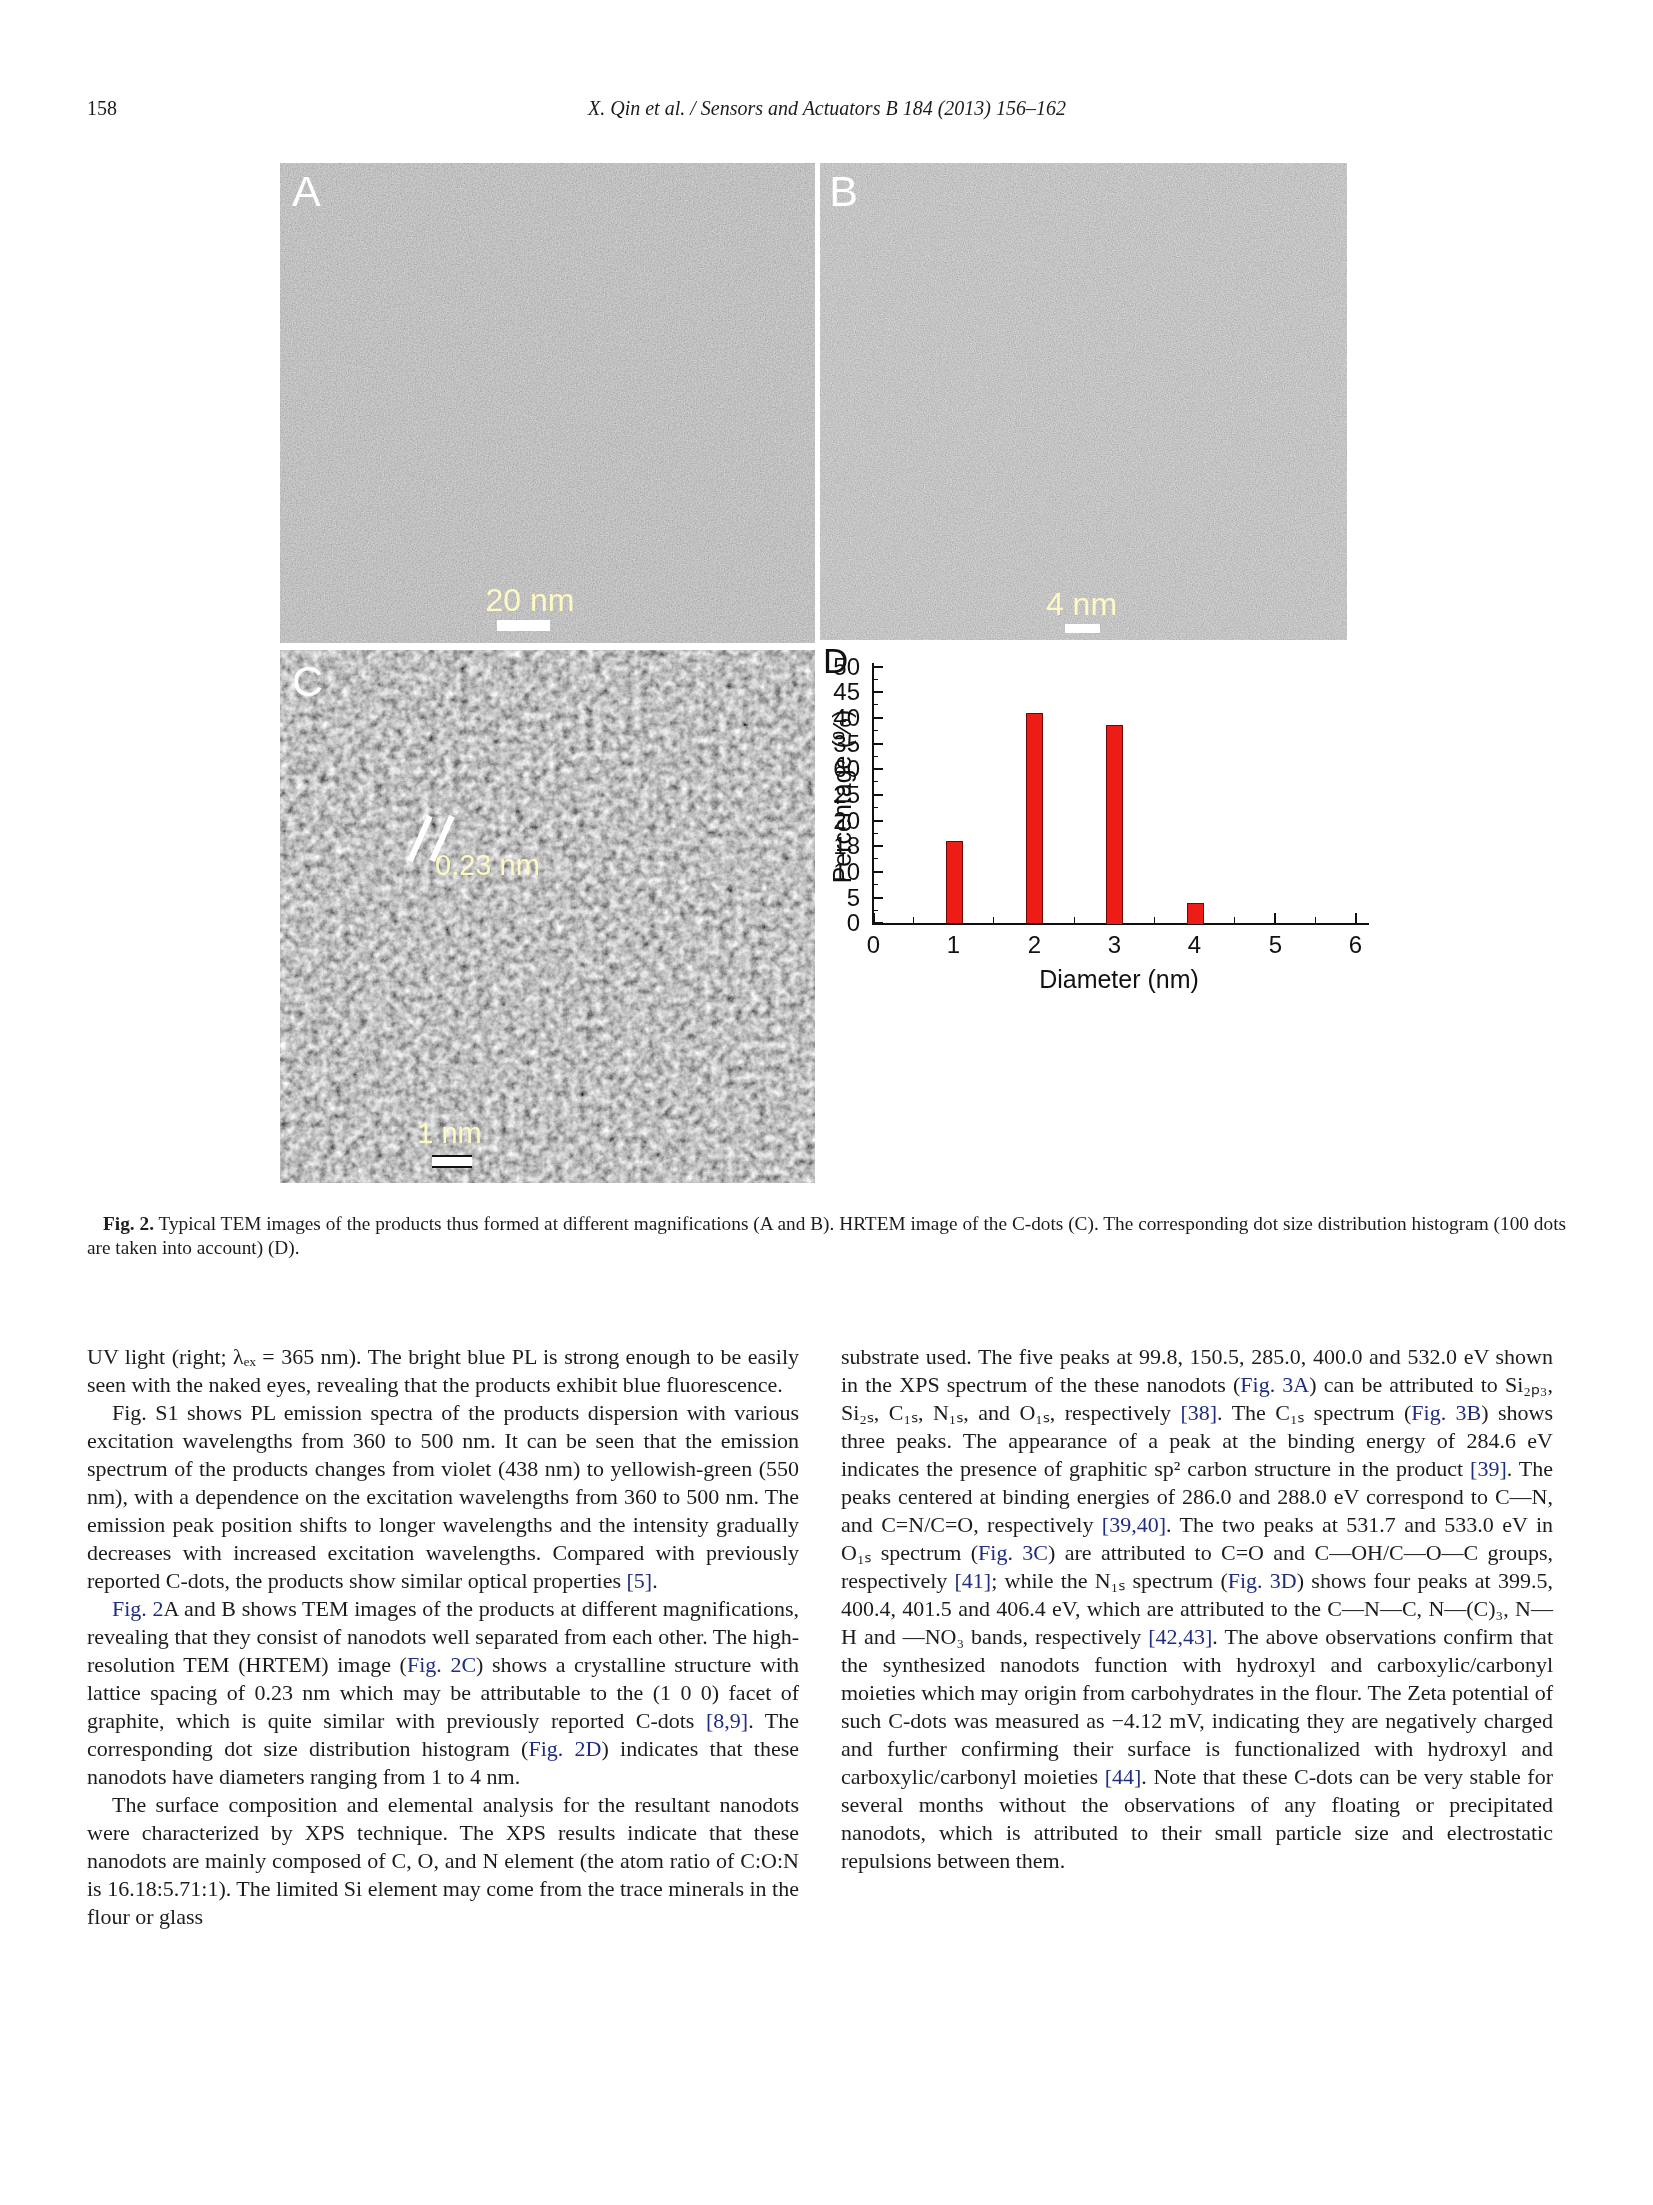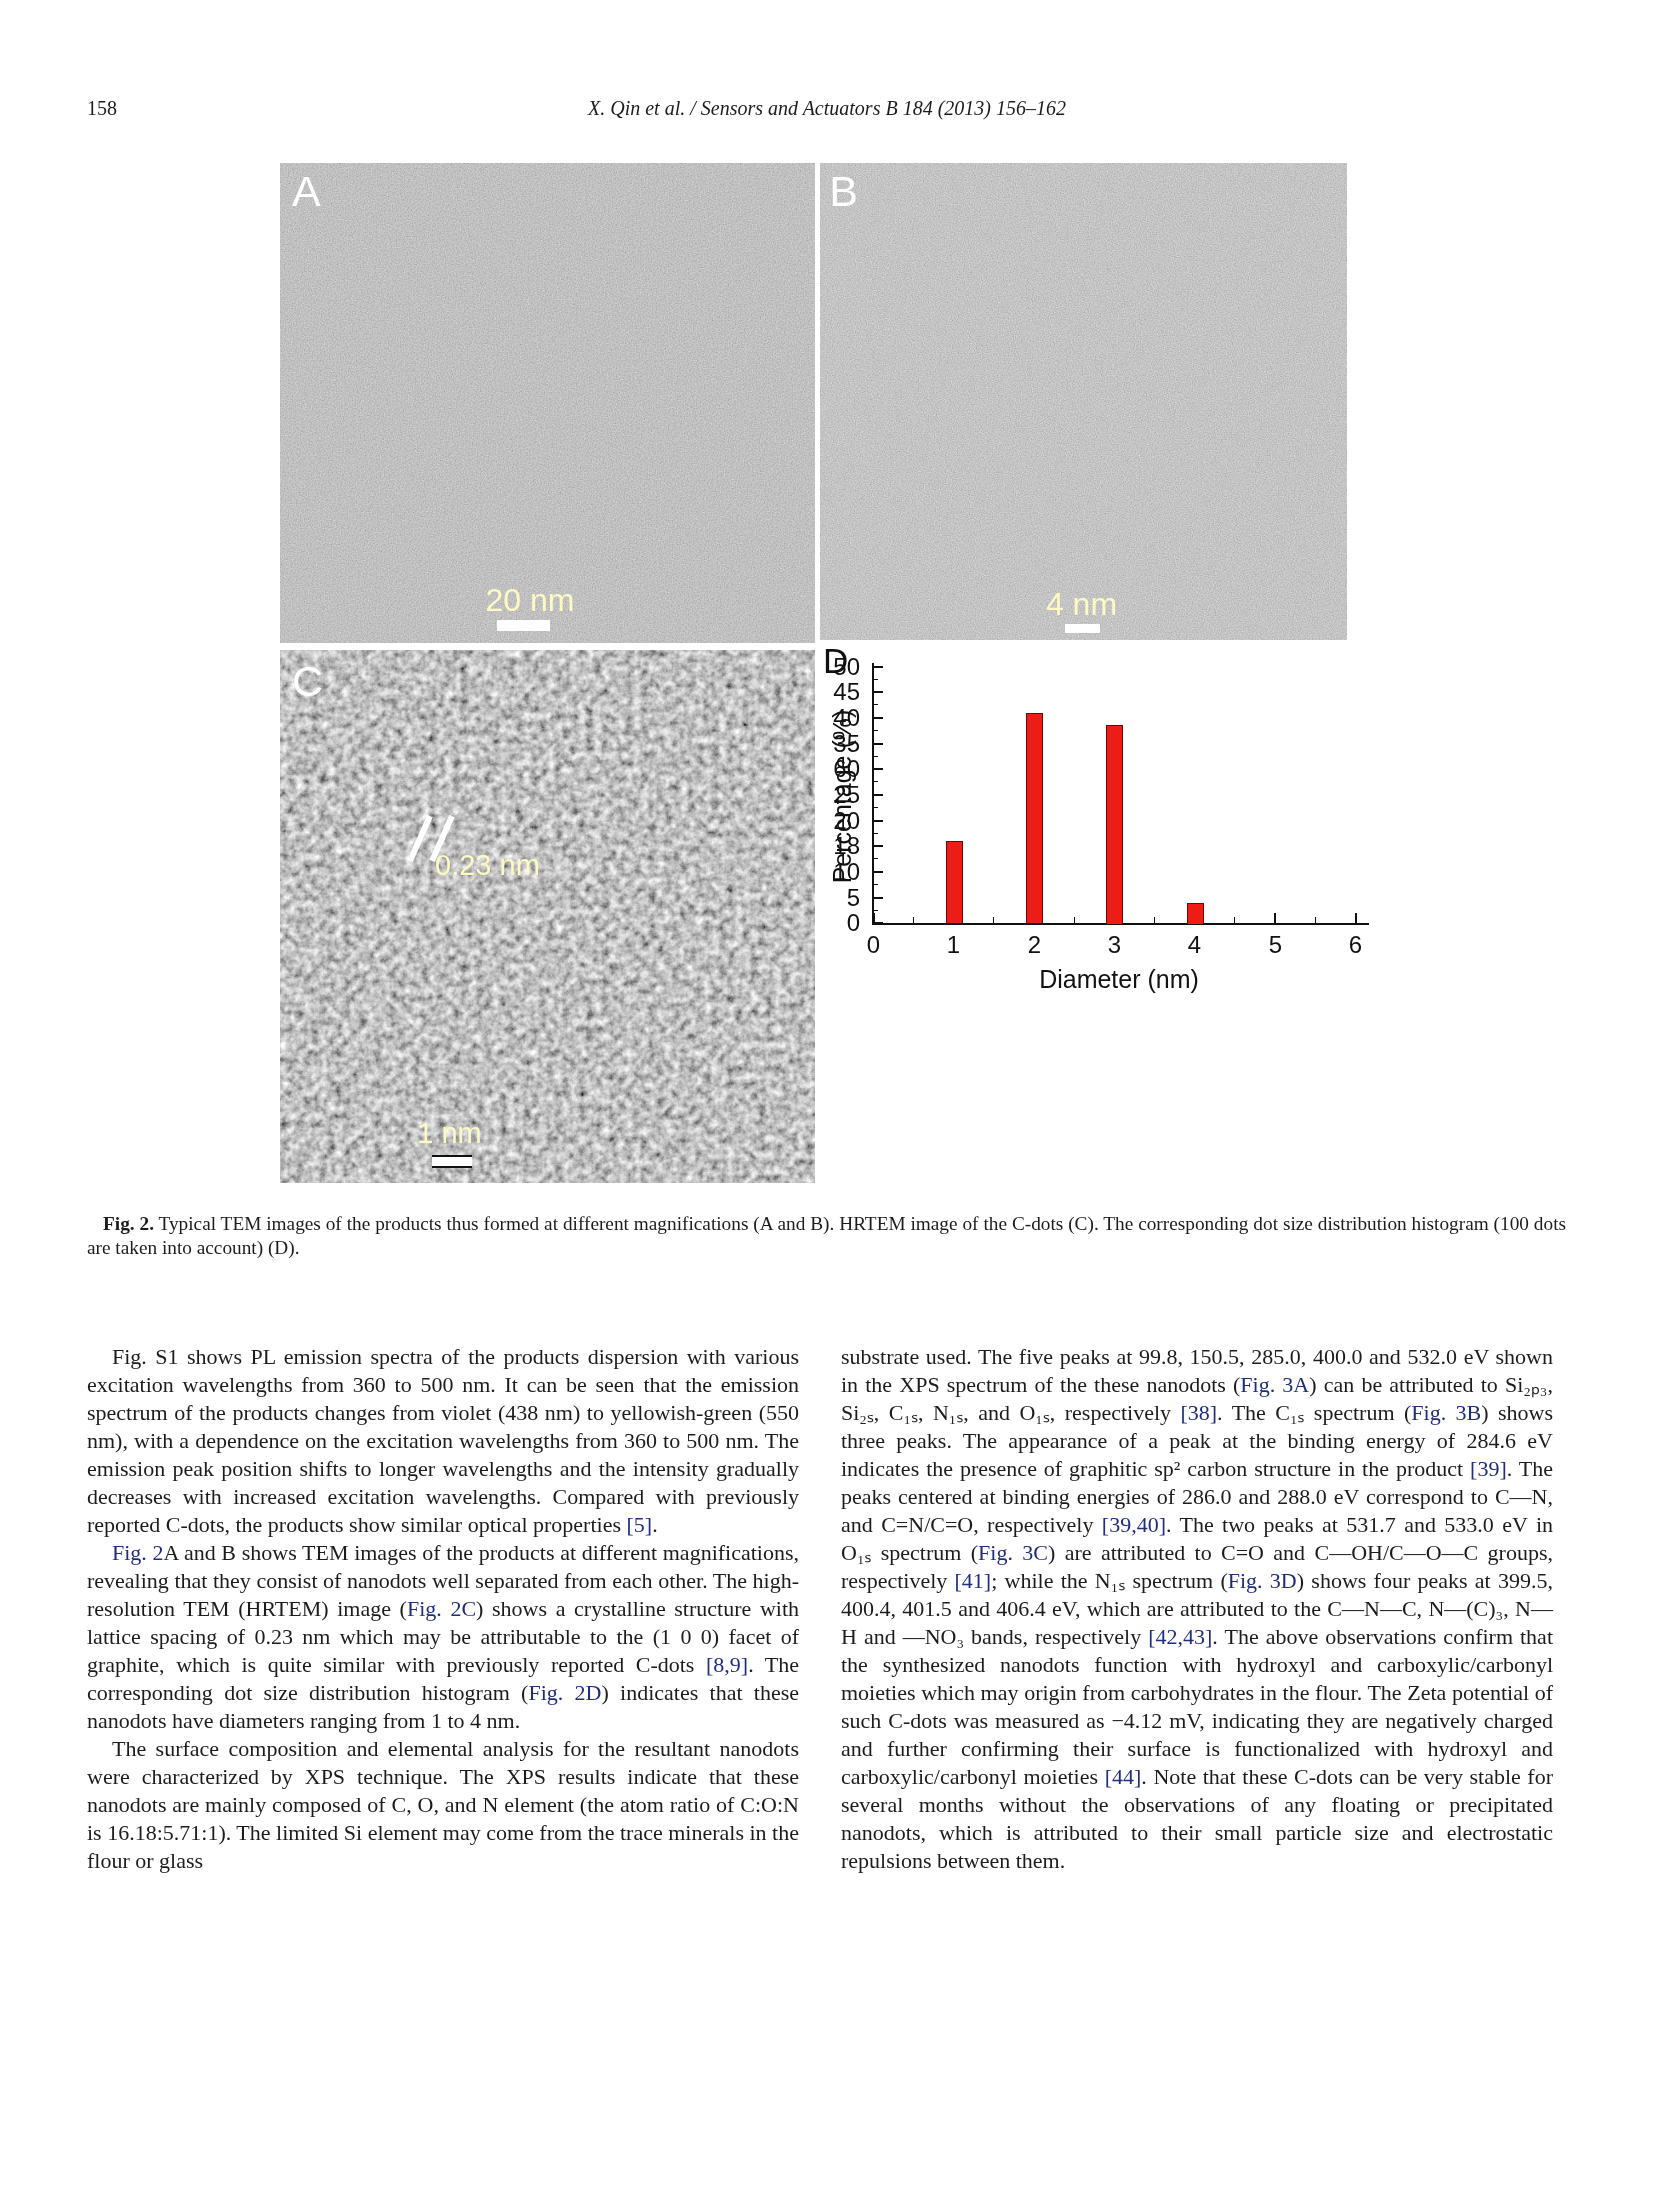--- a/index.html
+++ b/index.html
@@ -167,20 +167,21 @@
         <div class="bar" style="left: 287px; top: 85px; width: 16.7px; height: 199px; background: rgb(238, 28, 22); border-top: 1.3px solid rgb(107, 10, 5); border-right: 1.3px solid rgb(107, 10, 5); border-bottom: none; border-left: 1.3px solid rgb(107, 10, 5); border-image: initial;"></div>
         <div class="bar" style="left: 368px; top: 263px; width: 16.7px; height: 20.5px; background: rgb(238, 28, 22); border-top: 1.3px solid rgb(107, 10, 5); border-right: 1.3px solid rgb(107, 10, 5); border-bottom: none; border-left: 1.3px solid rgb(107, 10, 5); border-image: initial;"></div>
       </div>
     <div class="axtitle" style="left:55px;top:325px;width:490px;">Diameter (nm)</div>
     <div class="axtitle" style="left:-110px;top:142px;width:267px;height:29px;transform:rotate(-90deg);">Percentage (%)</div>
   </div>
 
   <div class="caption"><span class="b">Fig. 2.</span><span class=""> Typical TEM images of the products thus formed at different magnifications (A and B). HRTEM image of the C-dots (C). The corresponding dot size distribution histogram (100 dots are taken into account) (D).</span></div>
 
   <div class="col col-left">
+    <p class="para"><span class="">UV light (right; λₑₓ = 365 nm). The bright blue PL is strong enough to be easily seen with the naked eyes, revealing that the products exhibit blue fluorescence.</span></p>
     <p class="para ind"><span class="">Fig. S1 shows PL emission spectra of the products dispersion with various excitation wavelengths from 360 to 500 nm. It can be seen that the emission spectrum of the products changes from violet (438 nm) to yellowish-green (550 nm), with a dependence on the excitation wavelengths from 360 to 500 nm. The emission peak position shifts to longer wavelengths and the intensity gradually decreases with increased excitation wavelengths. Compared with previously reported C-dots, the products show similar optical properties </span><span class="link">[5]</span><span class="">.</span></p>
     <p class="para ind"><span class="link">Fig. 2</span><span class="">A and B shows TEM images of the products at different magnifications, revealing that they consist of nanodots well separated from each other. The high-resolution TEM (HRTEM) image (</span><span class="link">Fig. 2C</span><span class="">) shows a crystalline structure with lattice spacing of 0.23 nm which may be attributable to the (1 0 0) facet of graphite, which is quite similar with previously reported C-dots </span><span class="link">[8,9]</span><span class="">. The corresponding dot size distribution histogram (</span><span class="link">Fig. 2D</span><span class="">) indicates that these nanodots have diameters ranging from 1 to 4 nm.</span></p>
     <p class="para ind"><span class="">The surface composition and elemental analysis for the resultant nanodots were characterized by XPS technique. The XPS results indicate that these nanodots are mainly composed of C, O, and N element (the atom ratio of C:O:N is 16.18:5.71:1). The limited Si element may come from the trace minerals in the flour or glass</span></p>
   </div>
   <div class="col col-right">
     <p class="para"><span class="">substrate used. The five peaks at 99.8, 150.5, 285.0, 400.0 and 532.0 eV shown in the XPS spectrum of the these nanodots (</span><span class="link">Fig. 3A</span><span class="">) can be attributed to Si₂ₚ₃, Si₂ₛ, C₁ₛ, N₁ₛ, and O₁ₛ, respectively </span><span class="link">[38]</span><span class="">. The C₁ₛ spectrum (</span><span class="link">Fig. 3B</span><span class="">) shows three peaks. The appearance of a peak at the binding energy of 284.6 eV indicates the presence of graphitic sp² carbon structure in the product </span><span class="link">[39]</span><span class="">. The peaks centered at binding energies of 286.0 and 288.0 eV correspond to C—N, and C=N/C=O, respectively </span><span class="link">[39,40]</span><span class="">. The two peaks at 531.7 and 533.0 eV in O₁ₛ spectrum (</span><span class="link">Fig. 3C</span><span class="">) are attributed to C=O and C—OH/C—O—C groups, respectively </span><span class="link">[41]</span><span class="">; while the N₁ₛ spectrum (</span><span class="link">Fig. 3D</span><span class="">) shows four peaks at 399.5, 400.4, 401.5 and 406.4 eV, which are attributed to the C—N—C, N—(C)₃, N—H and —NO₃ bands, respectively </span><span class="link">[42,43]</span><span class="">. The above observations confirm that the synthesized nanodots function with hydroxyl and carboxylic/carbonyl moieties which may origin from carbohydrates in the flour. The Zeta potential of such C-dots was measured as −4.12 mV, indicating they are negatively charged and further confirming their surface is functionalized with hydroxyl and carboxylic/carbonyl moieties </span><span class="link">[44]</span><span class="">. Note that these C-dots can be very stable for several months without the observations of any floating or precipitated nanodots, which is attributed to their small particle size and electrostatic repulsions between them.</span></p>
   </div>
 
 </div>
 

